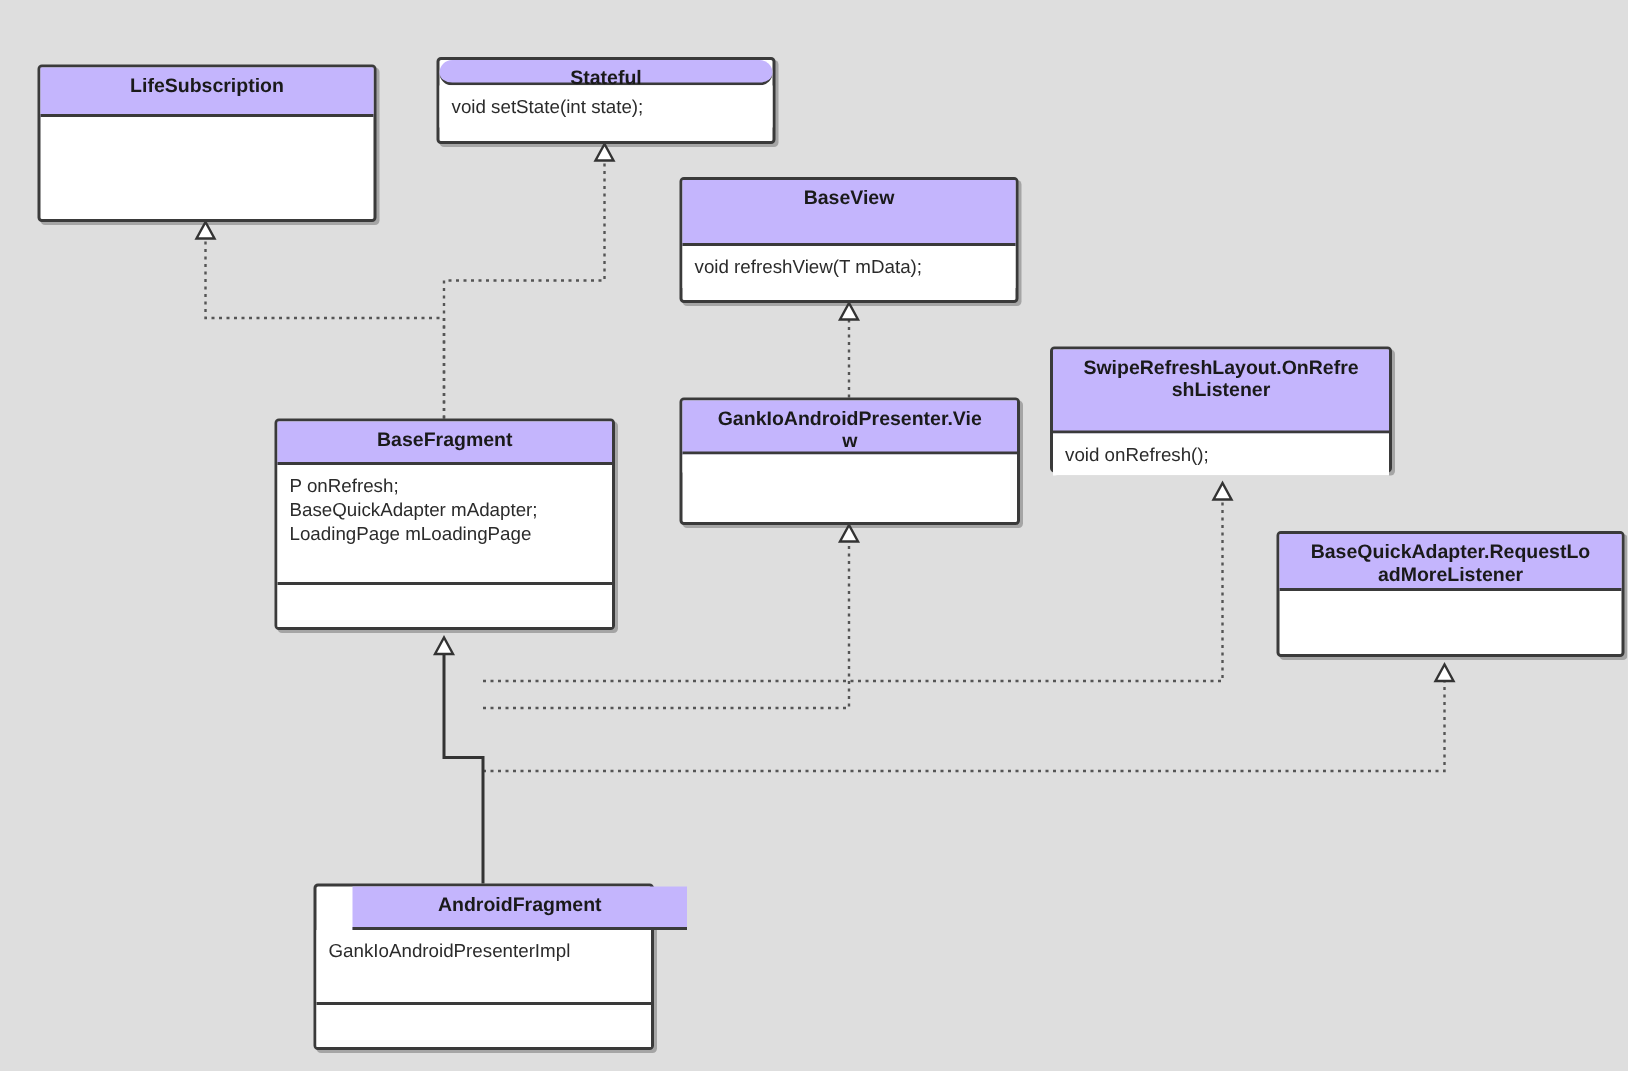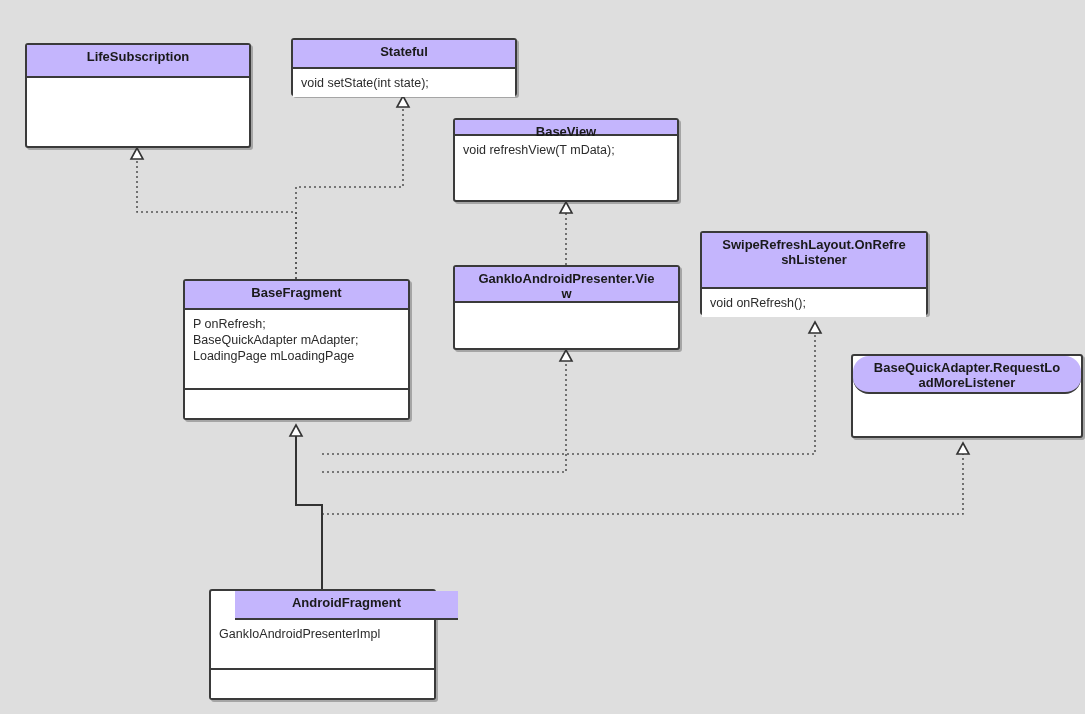--- a/index.html
+++ b/index.html
@@ -100,34 +100,34 @@
           <path d="M 322,589 L 322,505 L 296,505 L 296,436" fill="none" stroke="#333333" stroke-width="2"></path>
           <polygon points="296,425 290,436 302,436" fill="#ffffff" stroke="#333333" stroke-width="1.6" stroke-linejoin="miter"></polygon>
         </g>
       </g>
   </svg>
   <div id="class-layer">
       <div class="uml-class" style="left: 25px; top: 43px; width: 226px; height: 105px;">
         <div class="uml-title" style="height: 33px;">LifeSubscription</div>
       </div>
       <div class="uml-class" style="left: 291px; top: 38px; width: 226px; height: 58px;">
-        <div class="uml-title" style="height: 29px;">Stateful</div>
+        <div class="uml-title" style="height: 17px; border-radius: 12px;">Stateful</div>
         <div class="uml-compartment">void setState(int state);</div>
       </div>
       <div class="uml-class" style="left: 453px; top: 118px; width: 226px; height: 84px;">
-        <div class="uml-title" style="height: 16px;">BaseView</div>
+        <div class="uml-title" style="height: 44px;">BaseView</div>
         <div class="uml-compartment">void refreshView(T mData);</div>
       </div>
       <div class="uml-class" style="left: 700px; top: 231px; width: 228px; height: 84px;">
         <div class="uml-title" style="height: 56px;">SwipeRefreshLayout.OnRefre
 shListener</div>
         <div class="uml-compartment">void onRefresh();</div>
       </div>
       <div class="uml-class" style="left: 851px; top: 354px; width: 232px; height: 84px;">
-        <div class="uml-title" style="height: 38px; border-radius: 16px;">BaseQuickAdapter.RequestLo
+        <div class="uml-title" style="height: 38px;">BaseQuickAdapter.RequestLo
 adMoreListener</div>
       </div>
       <div class="uml-class" style="left: 183px; top: 279px; width: 227px; height: 141px;">
         <div class="uml-title" style="height: 29px;">BaseFragment</div>
         <div class="uml-compartment" style="height: 78px;">P onRefresh;
 BaseQuickAdapter mAdapter;
 LoadingPage mLoadingPage</div>
         <div class="uml-compartment divider empty"></div>
       </div>
       <div class="uml-class" style="left: 453px; top: 265px; width: 227px; height: 85px;">

